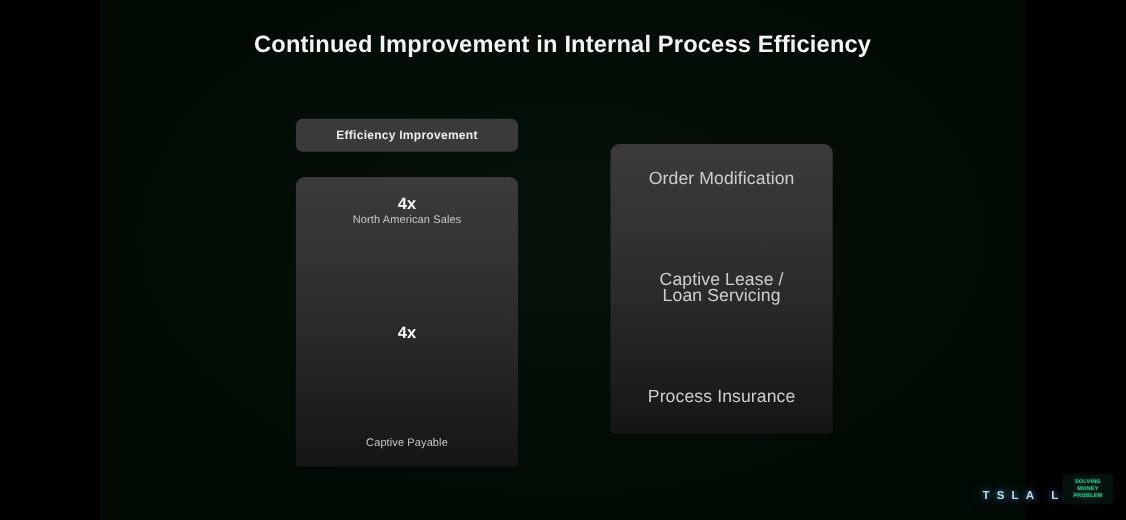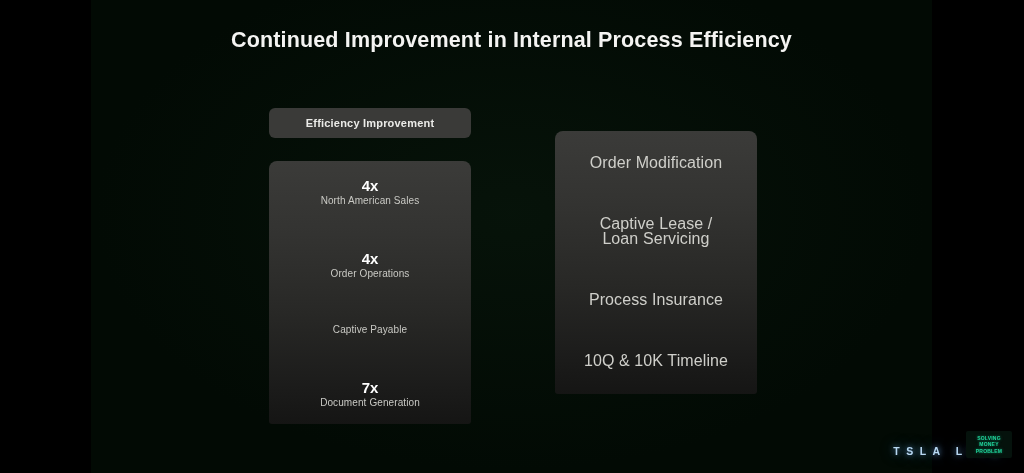--- a/index.html
+++ b/index.html
@@ -178,46 +178,40 @@
       <div class="column-card">
         <div id="efficiency-list">
 
           <div class="metric-row">
             <div class="metric-value">4x</div>
             <div class="metric-label">North American Sales</div>
           </div>
 
           <div class="metric-row">
             <div class="metric-value">4x</div>
-            <div class="metric-label">Order Operations</div>
           </div>
 
 
           <div class="metric-row">
             <div class="metric-label">Captive Payable</div>
           </div>
 
-          <div class="metric-row">
-            <div class="metric-value">7x</div>
-            <div class="metric-label">Document Generation</div>
-          </div>
 
         </div>
       </div>
     </div>
 
     <div class="column" id="column-performance">
       <div class="column-card">
         <div id="performance-list">
 
           <div class="capability-row">Order Modification</div>
           <div class="capability-row">Captive Lease /
 Loan Servicing</div>
           <div class="capability-row">Process Insurance</div>
-          <div class="capability-row">10Q &amp; 10K Timeline</div>
 
         </div>
       </div>
     </div>
 
   </div>
 
   <div id="tsla-live">TSLA LIVE</div>
 
   <div id="brand-badge">

